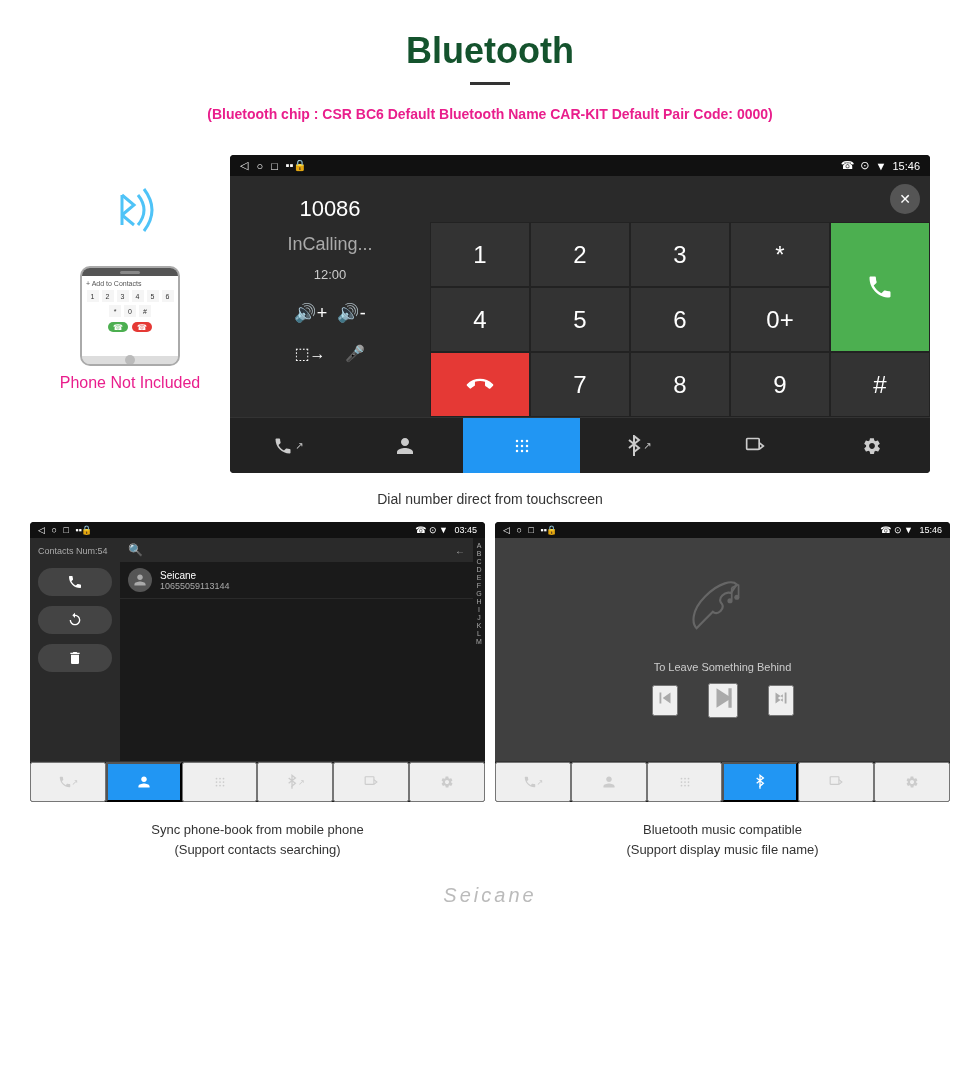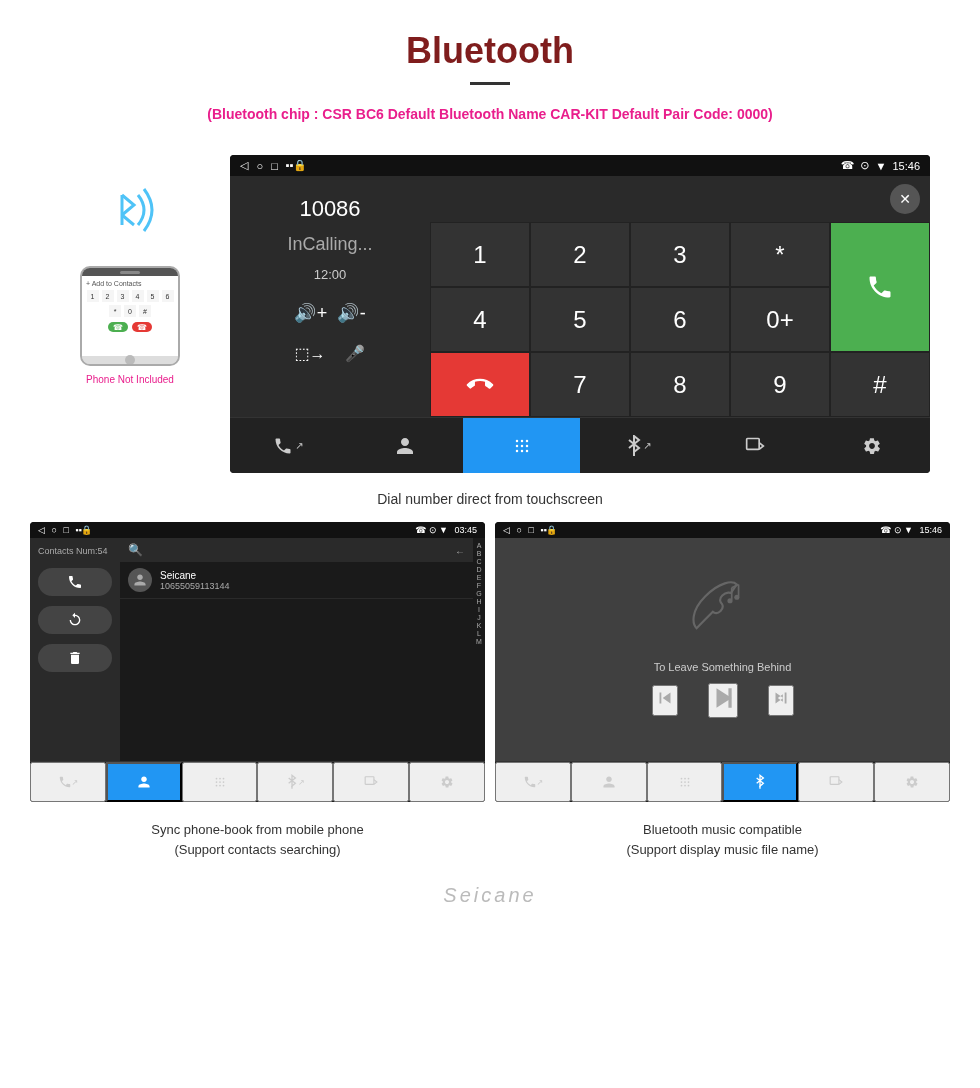--- a/index.html
+++ b/index.html
@@ -12,21 +12,21 @@
     }
 
     
     .header {
       text-align: center;
       padding: 30px 60px 20px;
     }
     .header h1 {
       font-size: 36px;
       font-weight: bold;
-      color: #7f1d1d;
+      color: #14532d;
       margin-bottom: 10px;
     }
     .header-divider {
       width: 40px;
       height: 3px;
       background: #333;
       margin: 0 auto 18px;
     }
     .header p {
       font-size: 15px;
@@ -226,21 +226,21 @@
       margin-bottom: 8px;
     }
     .phone-mockup-screen {
       background: #fff;
       min-height: 80px;
       padding: 4px;
       font-size: 7px;
       color: #333;
     }
     .phone-not-included {
-      font-size: 10px;
+      font-size: 16px;
       color: #e91e8c;
       text-align: center;
     }
 
     
     .bottom-screens {
       display: flex;
       gap: 10px;
       padding: 0 30px;
       margin-bottom: 10px;

